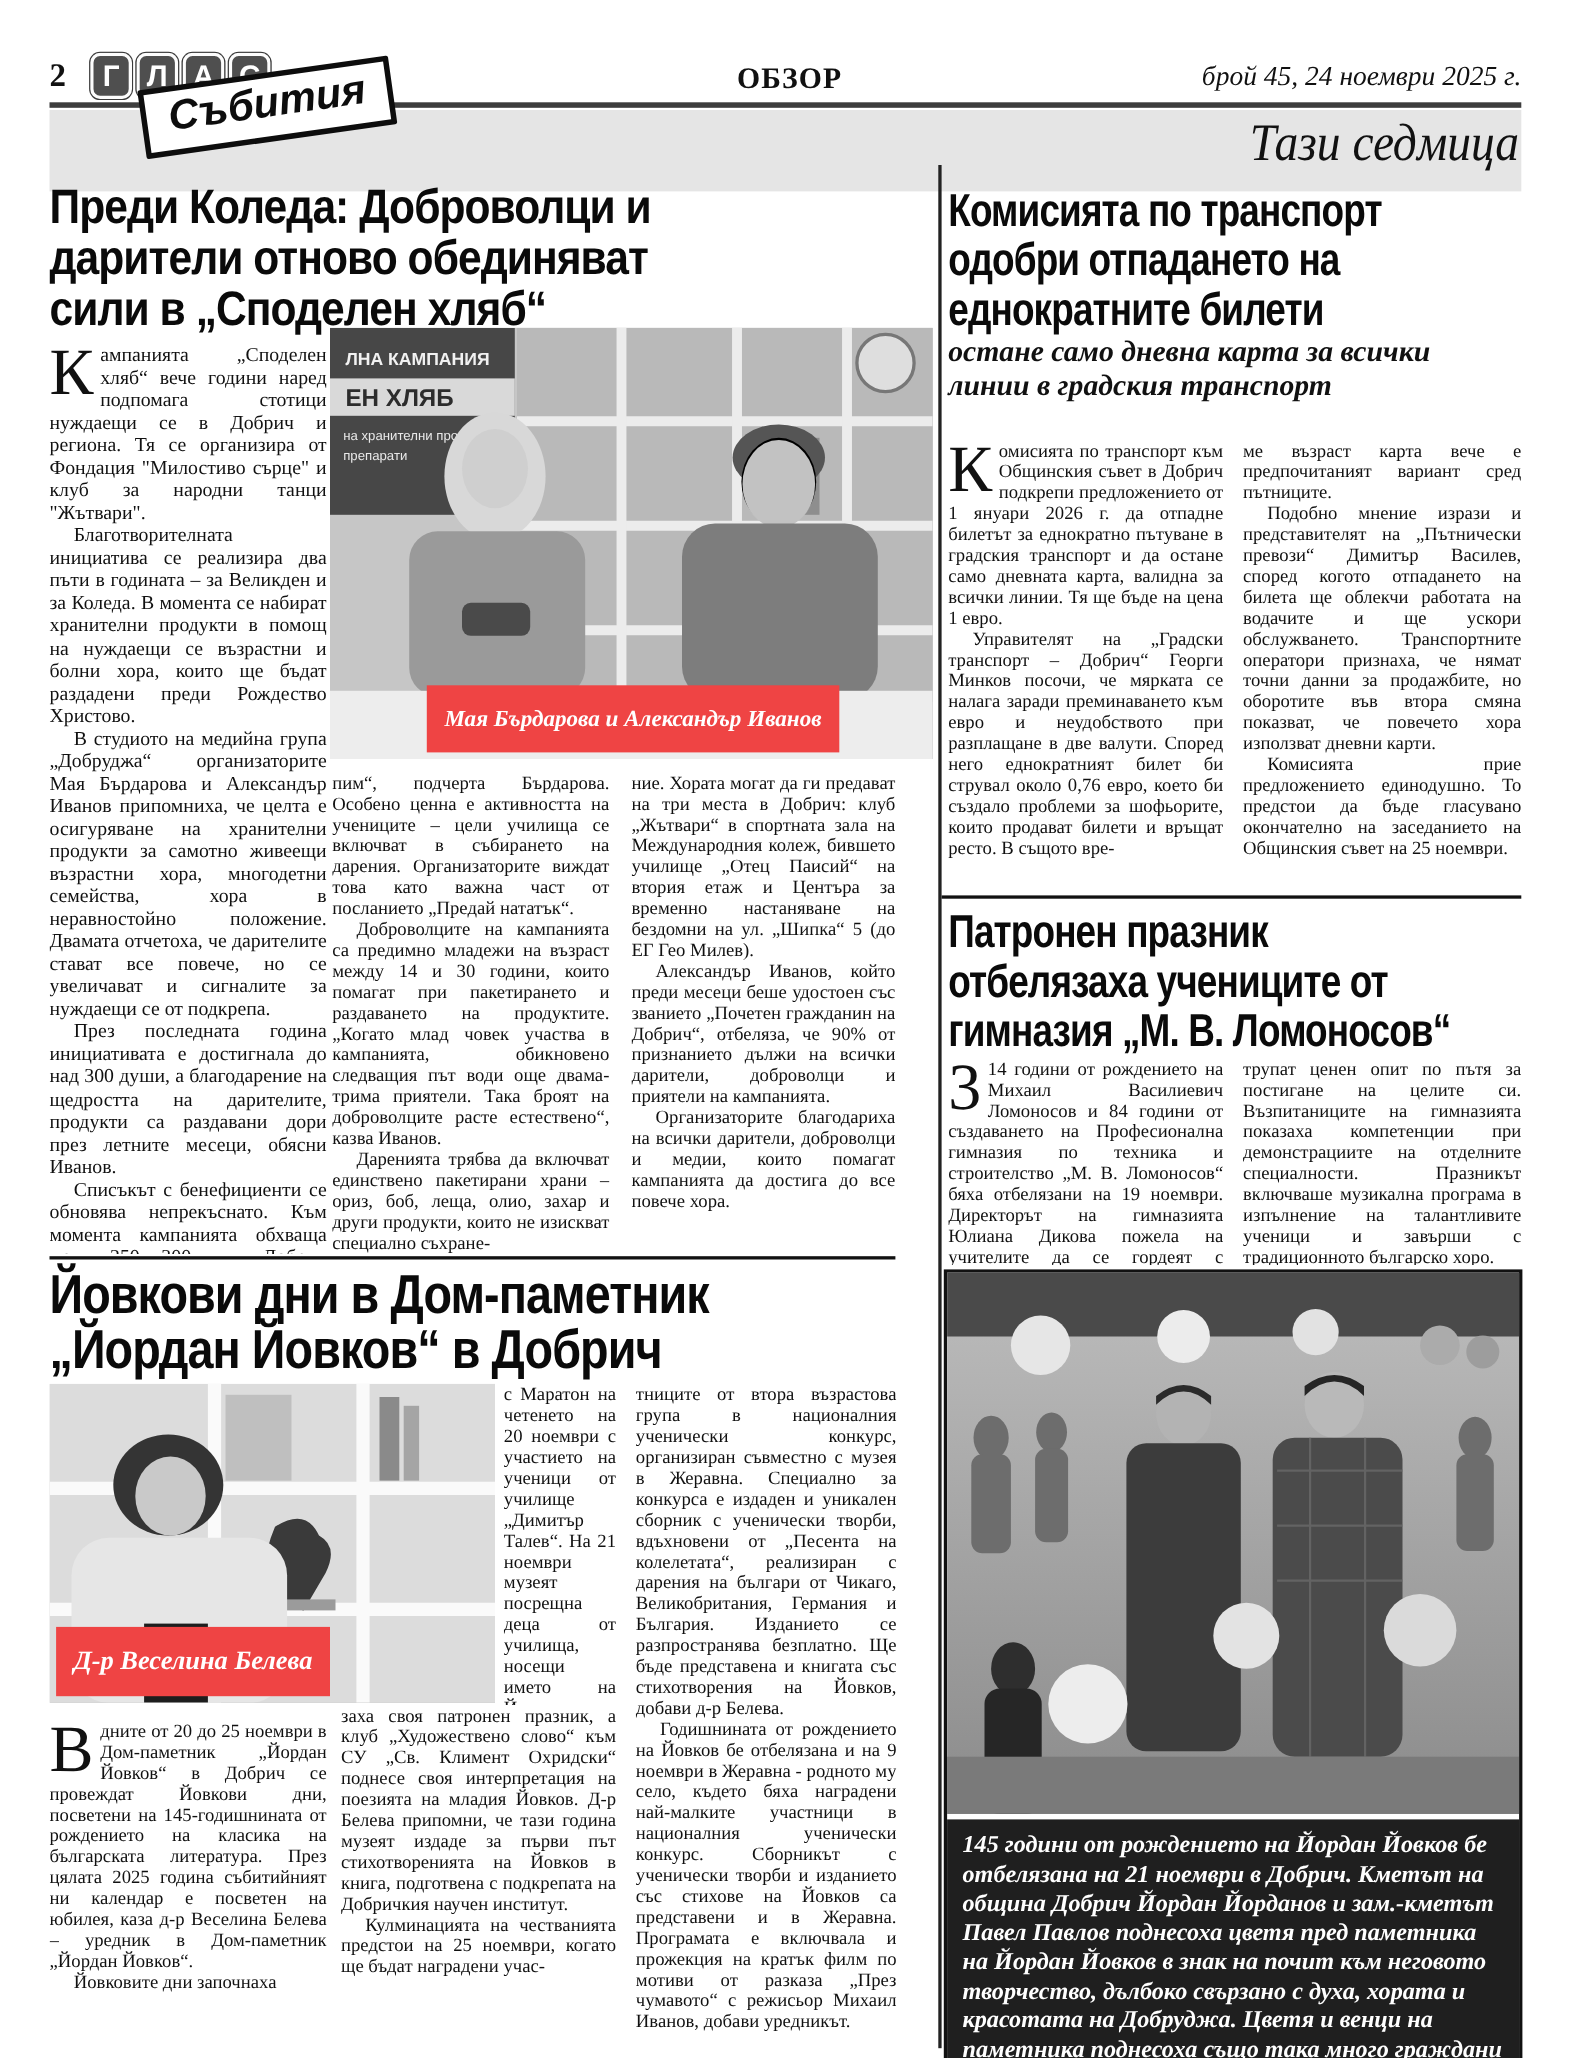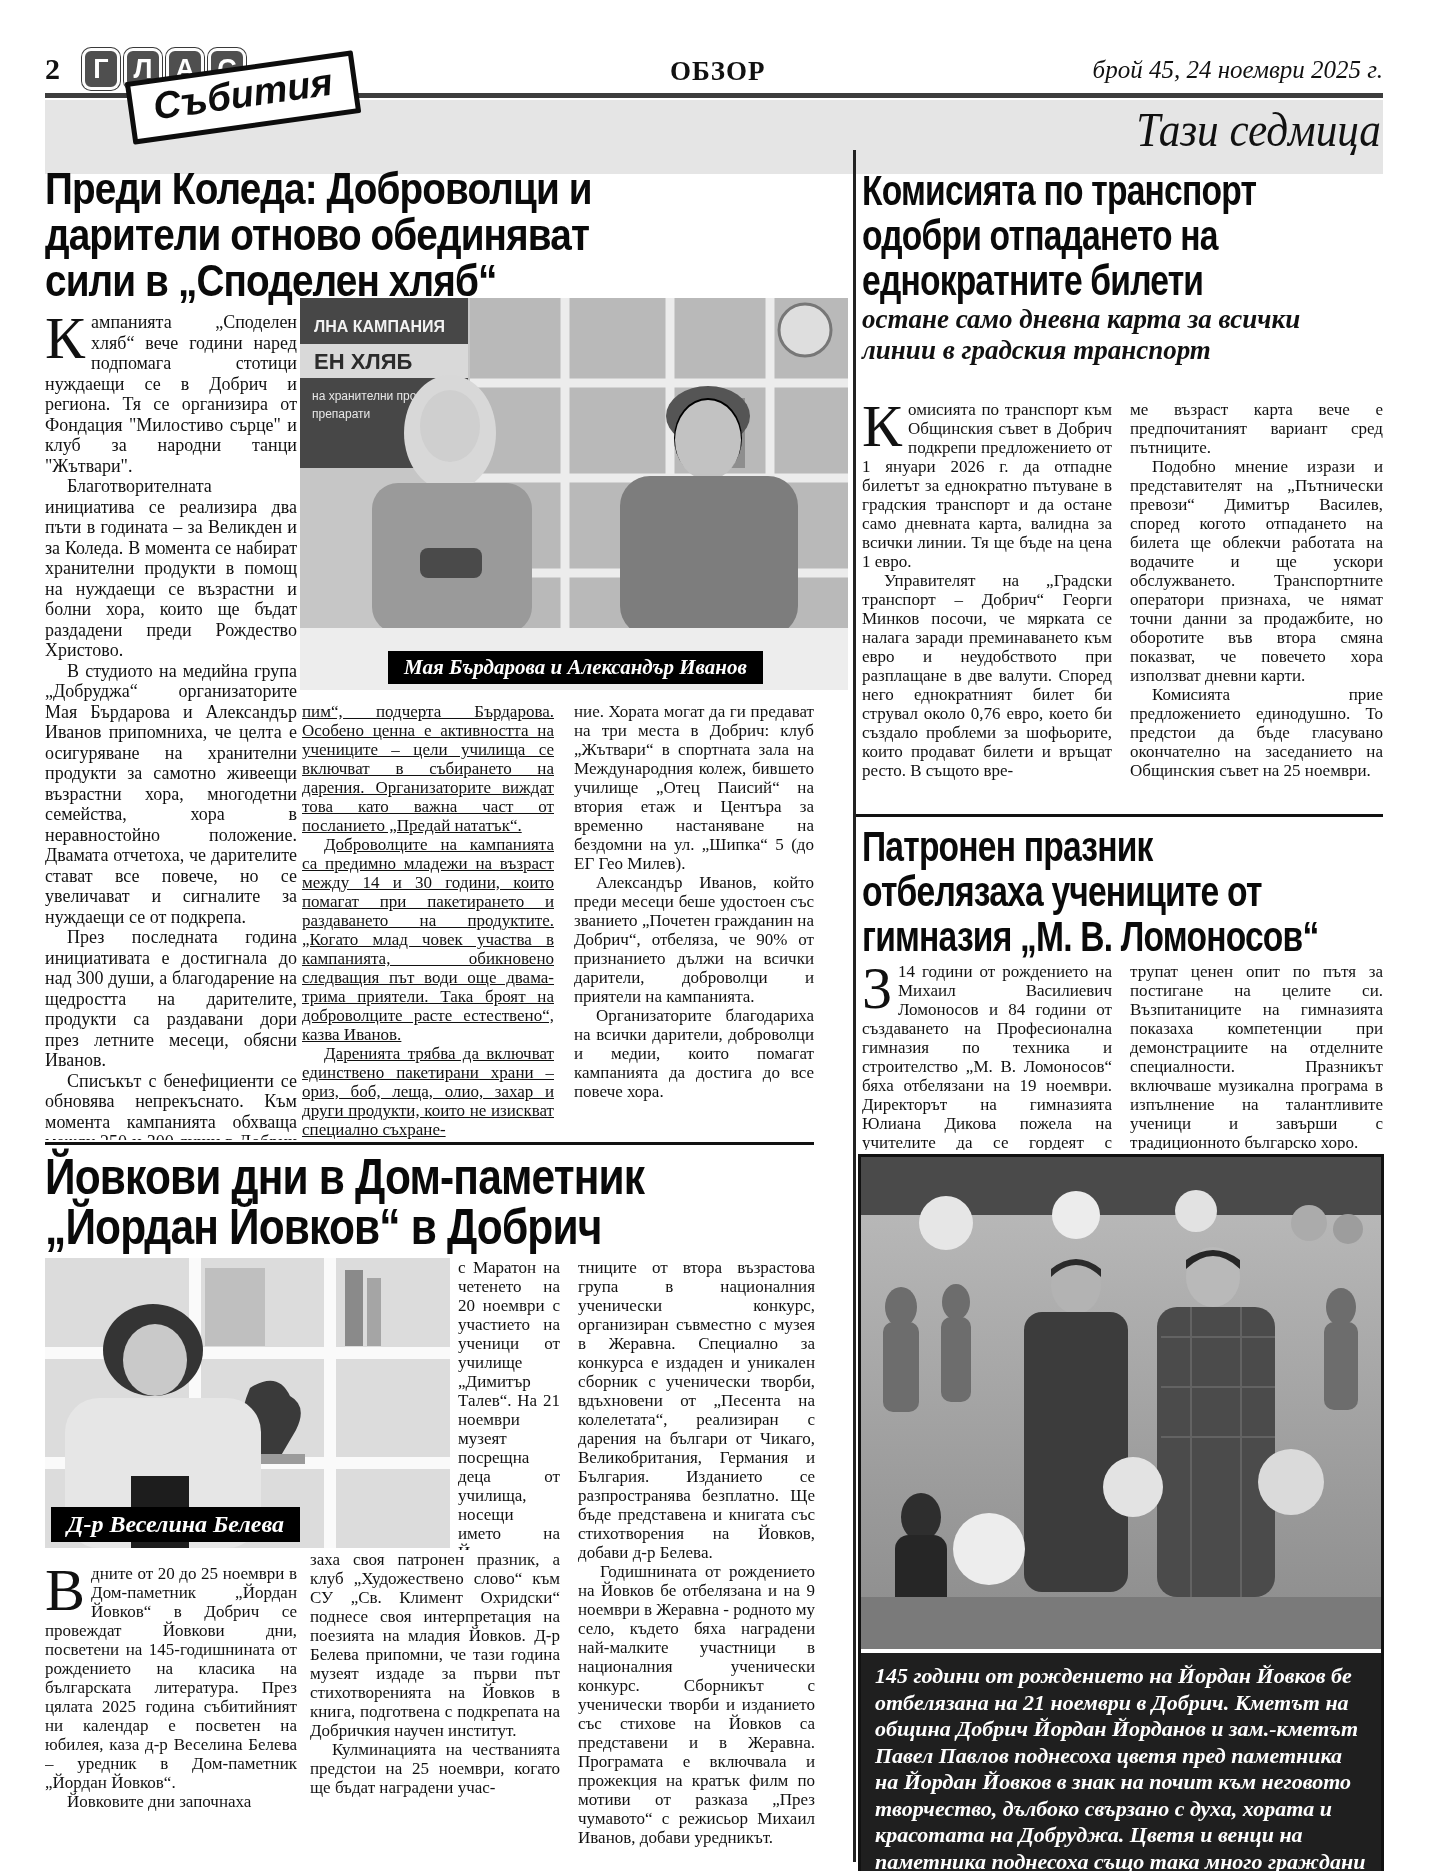--- a/index.html
+++ b/index.html
@@ -31,22 +31,22 @@
   
   .body-col{font-size:18px;line-height:20.5px;text-align:justify;overflow:hidden;}
   .tight{font-size:17px;line-height:19px;}
   .body-col p{margin:0;text-indent:22px;}
   .body-col p.ni{text-indent:0;}
   .dc{float:left;font-size:60px;line-height:47px;padding:3px 6px 0 0;font-weight:normal;text-indent:0;}
   .rule{background:#111;height:3px;}
   .vdiv{background:#222;width:3px;}
   
   .photo{overflow:hidden;background:#c9c9c9;}
-  .capbar{position:absolute;background:#000000;color:#fff;
-      font:italic bold 21px "Liberation Serif",serif;padding:4px 16px;white-space:nowrap;}
+  .capbar{position:absolute;background:#ef4444;color:#fff;
+      font:italic bold 21px "Liberation Serif",serif;padding:18px 16px;white-space:nowrap;}
   .photo3-frame{border:3px solid #111;background:#fff;}
   .photo3-caption{background:#1f1f1f;color:#fff;font:italic bold 22px "Liberation Serif",serif;
       line-height:26.5px;padding:10px 14px 14px 14px;text-align:left;}
   .squeeze{margin-left:148px;width:102px;height:292px;overflow:hidden;}
 </style>
 </head>
 <body>
 
 <div id="page">
 
@@ -114,21 +114,21 @@
       <ellipse cx="408" cy="118" rx="42" ry="30" fill="#555"></ellipse>
       <ellipse cx="408" cy="140" rx="34" ry="40" fill="#cratio"></ellipse>
       <ellipse cx="408" cy="142" rx="33" ry="40" fill="#c2c2c2"></ellipse>
       <rect x="320" y="178" width="178" height="160" rx="30" fill="#7d7d7d"></rect>
 
       <rect x="0" y="330" width="548" height="62" fill="#ededed"></rect>
     </svg>
     <div class="capbar" style="left:88px;bottom:6px;">Мая Бърдарова и Александър Иванов</div>
   </div>
 
-  <div class="abs body-col tight" style="left:302px;top:702px;width:252px;height:440px;text-decoration:underline;">
+  <div class="abs body-col tight" style="left:302px;top:702px;width:252px;height:440px;">
     <p class="ni">пим“, подчерта Бърдарова. Особено ценна е активността на учениците – цели училища се включват в събирането на дарения. Организаторите виждат това като важна част от посланието „Предай нататък“.</p>
     <p>Доброволците на кампанията са предимно младежи на възраст между 14 и 30 години, които помагат при пакетирането и раздаването на продуктите. „Когато млад човек участва в кампанията, обикновено следващия път води още двама-трима приятели. Така броят на доброволците расте естествено“, казва Иванов.</p>
     <p>Даренията трябва да включват единствено пакетирани храни – ориз, боб, леща, олио, захар и други продукти, които не изискват специално съхране-</p>
   </div>
   <div class="abs body-col tight" style="left:574px;top:702px;width:240px;height:440px;">
     <p class="ni">ние. Хората могат да ги предават на три места в Добрич: клуб „Жътвари“ в спортната зала на Международния колеж, бившето училище „Отец Паисий“ на втория етаж и Центъра за временно настаняване на бездомни на ул. „Шипка“ 5 (до ЕГ Гео Милев).</p>
     <p>Александър Иванов, който преди месеци беше удостоен със званието „Почетен гражданин на Добрич“, отбеляза, че 90% от признанието дължи на всички дарители, доброволци и приятели на кампанията.</p>
     <p>Организаторите благодариха на всички дарители, доброволци и медии, които помагат кампанията да достига до все повече хора.</p>
   </div>
 

